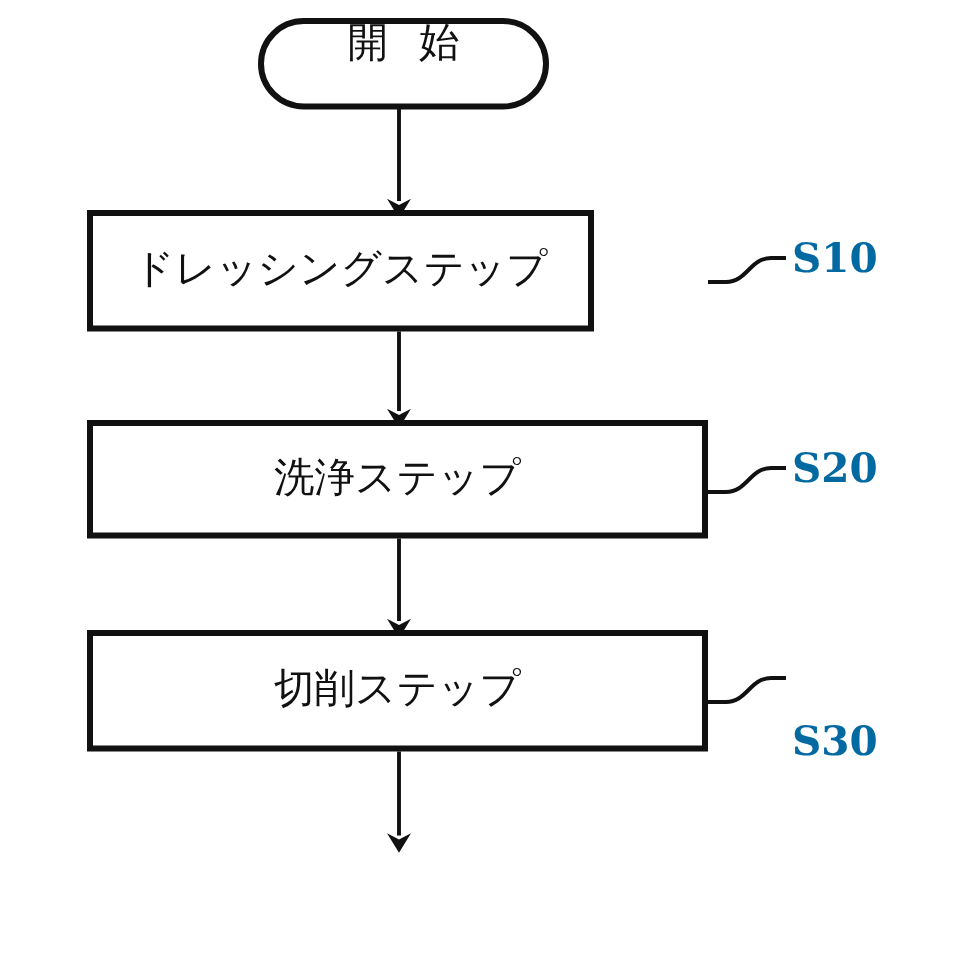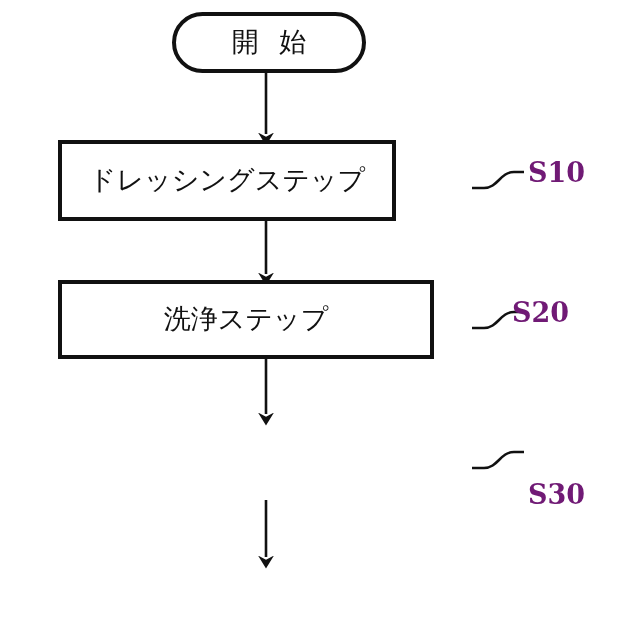--- a/index.html
+++ b/index.html
@@ -26,21 +26,20 @@
     height: 640px;
   }
   
   .terminator {
     position: absolute;
     box-sizing: border-box;
     border: 4px solid #111111;
     border-radius: 34px;
     background: #ffffff;
     display: flex;
-    align-items: center;
     justify-content: center;
   }
   .process {
     position: absolute;
     box-sizing: border-box;
     border: 4px solid #111111;
     background: #ffffff;
     display: flex;
     align-items: center;
     justify-content: center;
@@ -60,21 +59,21 @@
     text-indent: 6px;
     font-size: 27px;
   }
   
   .step-ref {
     position: absolute;
     font-family: "DejaVu Serif", serif;
     font-weight: bold;
     font-size: 27px;
     line-height: 1;
-    color: #701a75;
+    color: #0369a1;
     white-space: nowrap;
     letter-spacing: 0px;
   }
   .svg-layer {
     position: absolute;
     left: 0;
     top: 0;
     width: 640px;
     height: 640px;
     pointer-events: none;
@@ -108,22 +107,25 @@
 
     <div class="terminator" style="left:172px; top:12px; width:194px; height:61px;">
       <span class="node-label">開 始</span>
     </div>
 
     <div class="process" style="left:58px; top:140px; width:338px; height:81px;">
       <span class="node-label">ドレッシングステップ</span>
     </div>
     <div class="step-ref" style="left:528px; top:159px;">S10</div>
 
-    <div class="process" style="left:58px; top:280px; width:376px; height:79px;">
+    <div class="process" style="left:58px; top:280px; width:414px; height:79px;">
       <span class="node-label">洗浄ステップ</span>
     </div>
-    <div class="step-ref" style="left:512px; top:299px;">S20</div>
+    <div class="step-ref" style="left:528px; top:299px;">S20</div>
 
+    <div class="process" style="left:58px; top:420px; width:414px; height:81px;">
+      <span class="node-label">切削ステップ</span>
+    </div>
     <div class="step-ref" style="left:528px; top:439px;margin-top:42px;">S30</div>
 
 
   </div>
 </div>
 
 </body></html>

